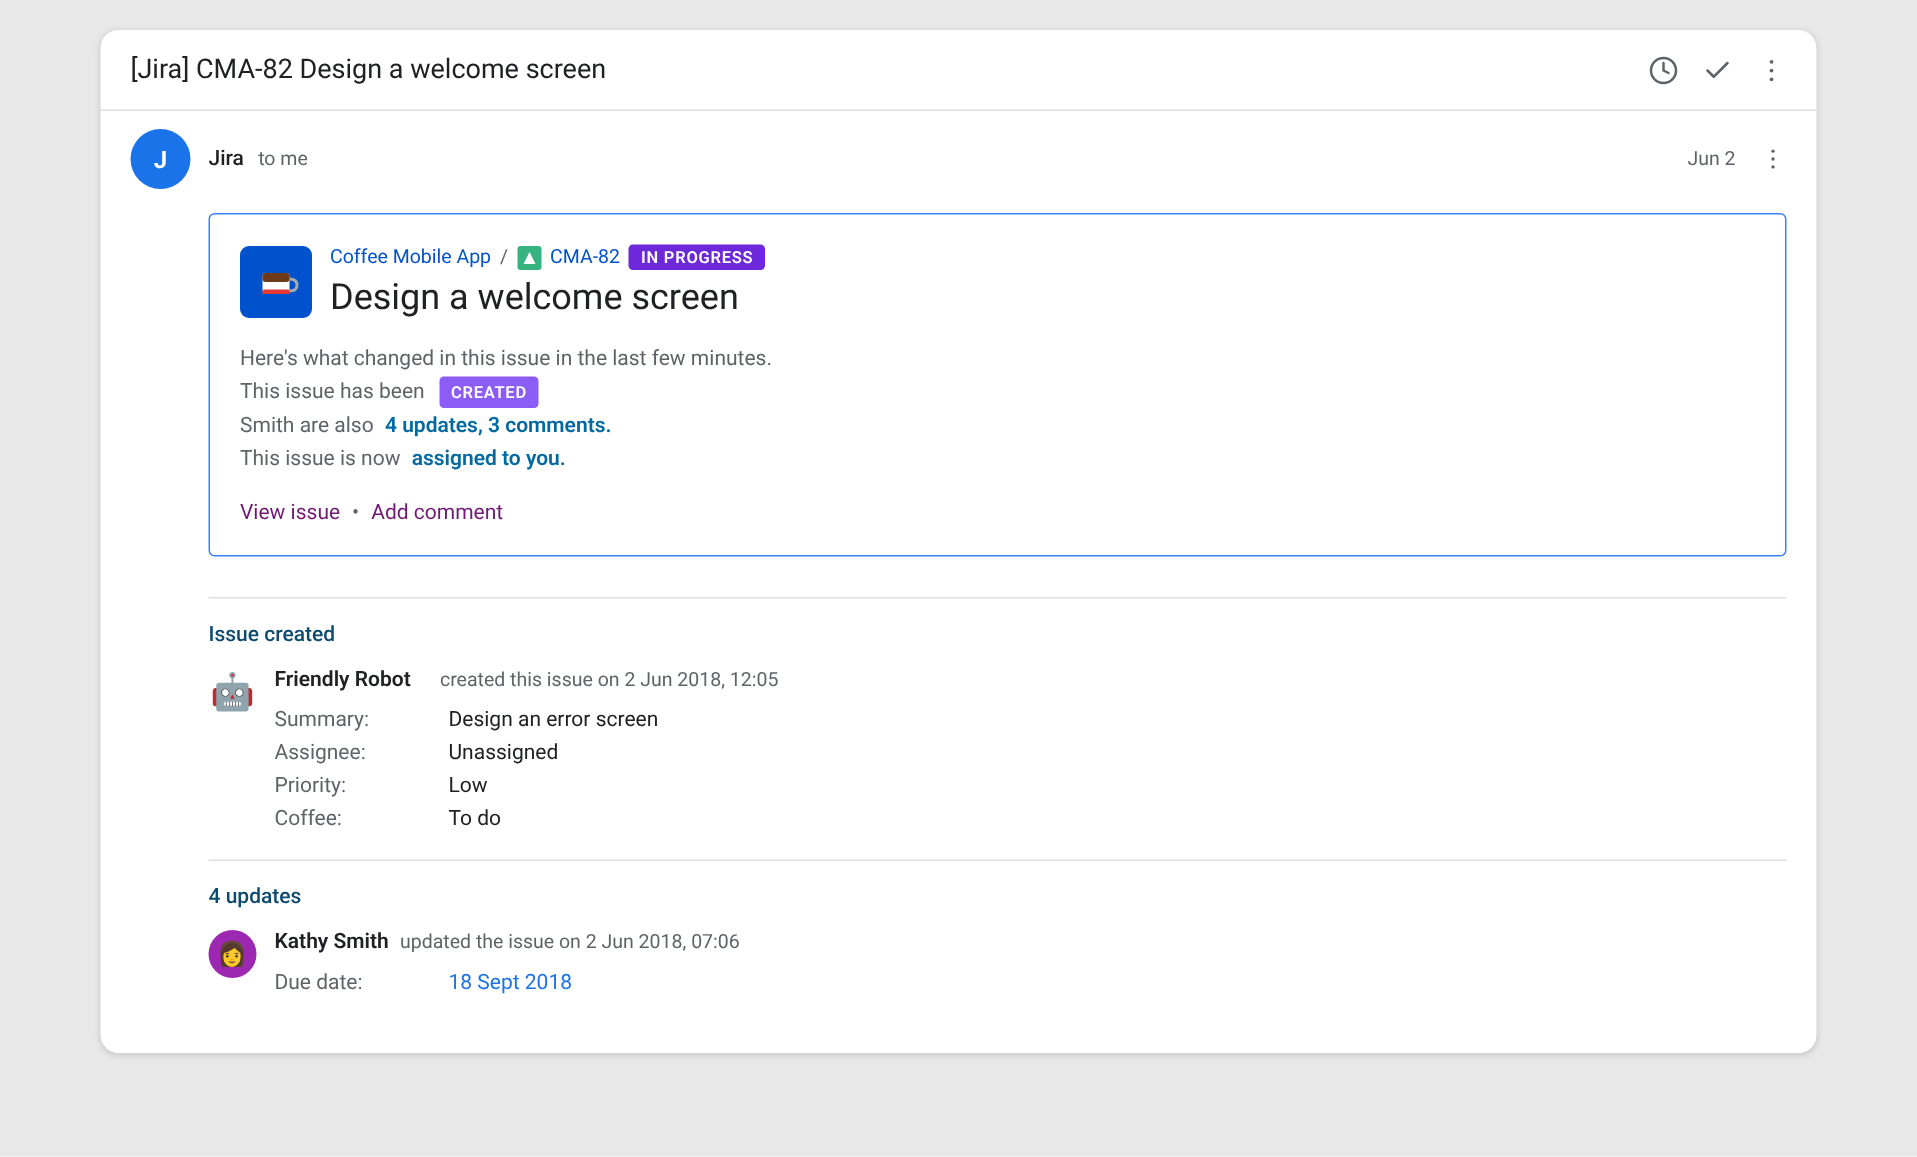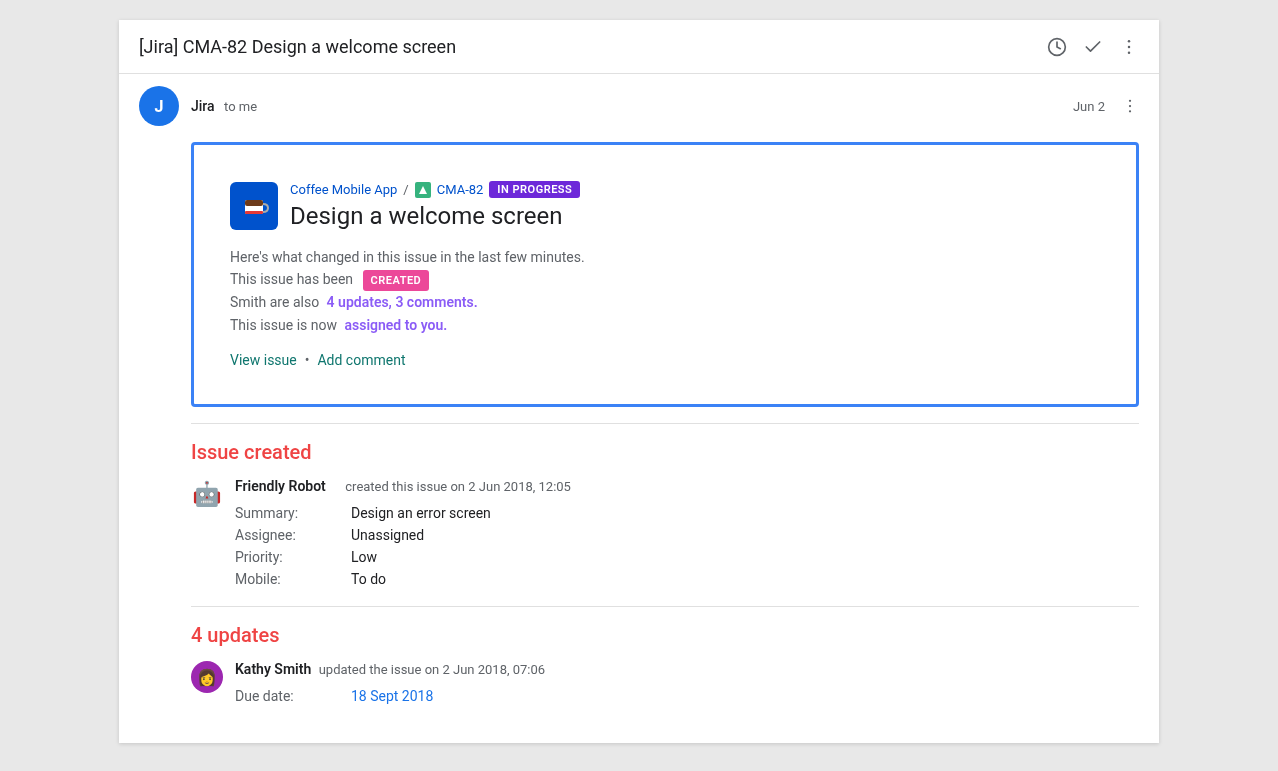--- a/index.html
+++ b/index.html
@@ -9,22 +9,22 @@
       font-size: 14px;
       color: #333;
       display: flex;
       justify-content: center;
       align-items: flex-start;
       min-height: 771px;
       padding: 20px;
     }
     .email-card {
       background: #fff;
-      border-radius: 0;
-      width: 1040px;
+      border-radius: 12px;
+      width: 1144px;
       max-width: 100%;
       box-shadow: 0 1px 4px rgba(0,0,0,0.15);
       overflow: hidden;
     }
     .email-header {
       display: flex;
       align-items: center;
       justify-content: space-between;
       padding: 16px 20px;
       border-bottom: 1px solid #e0e0e0;
@@ -84,24 +84,24 @@
     .meta-right {
       display: flex;
       align-items: center;
       gap: 16px;
       color: #5f6368;
     }
     .email-body {
       padding: 8px 20px 20px 72px;
     }
     .jira-card {
-      border: 3px solid #3b82f6;
+      border: 1px solid #3b82f6;
       border-radius: 4px;
-      padding: 36px;
-      margin-bottom: 16px;
+      padding: 20px;
+      margin-bottom: 27px;
     }
     .jira-issue-header {
       display: flex;
       align-items: center;
       gap: 12px;
       margin-bottom: 12px;
     }
     .jira-icon {
       width: 48px;
       height: 48px;
@@ -148,56 +148,56 @@
       margin-top: 4px;
     }
     .issue-summary-text {
       color: #5f6368;
       font-size: 14px;
       line-height: 1.6;
       margin-top: 16px;
     }
     .created-badge {
       display: inline-block;
-      background: #ec4899;
+      background: #8b5cf6;
       color: #fff;
       font-size: 11px;
       font-weight: 600;
       padding: 2px 8px;
       border-radius: 3px;
       letter-spacing: 0.5px;
       vertical-align: middle;
     }
     .issue-summary-text .bold {
       font-weight: 600;
-      color: #8b5cf6;
+      color: #0369a1;
     }
     .issue-links {
       margin-top: 16px;
       display: flex;
       align-items: center;
       gap: 8px;
     }
     .issue-links a {
-      color: #0f766e;
+      color: #701a75;
       text-decoration: none;
       font-size: 14px;
     }
     .issue-links .dot {
       color: #5f6368;
     }
     .divider {
       border: none;
       border-top: 1px solid #e0e0e0;
       margin: 16px 0;
     }
     .section-title {
-      font-size: 20px;
+      font-size: 14px;
       font-weight: 500;
-      color: #ef4444;
+      color: #0c4a6e;
       margin-bottom: 14px;
     }
     .activity-item {
       display: flex;
       align-items: flex-start;
       gap: 12px;
       margin-bottom: 16px;
     }
     .activity-avatar {
       width: 32px;
@@ -384,21 +384,21 @@
               </div>
               <div class="detail-row">
                 <span class="detail-label">Assignee:</span>
                 <span class="detail-value">Unassigned</span>
               </div>
               <div class="detail-row">
                 <span class="detail-label">Priority:</span>
                 <span class="detail-value">Low</span>
               </div>
               <div class="detail-row">
-                <span class="detail-label">Mobile:</span>
+                <span class="detail-label">Coffee:</span>
                 <span class="detail-value">To do</span>
               </div>
             </div>
         </div>
       </div>
     </div>
 
     <hr class="divider">
 
     <div>

